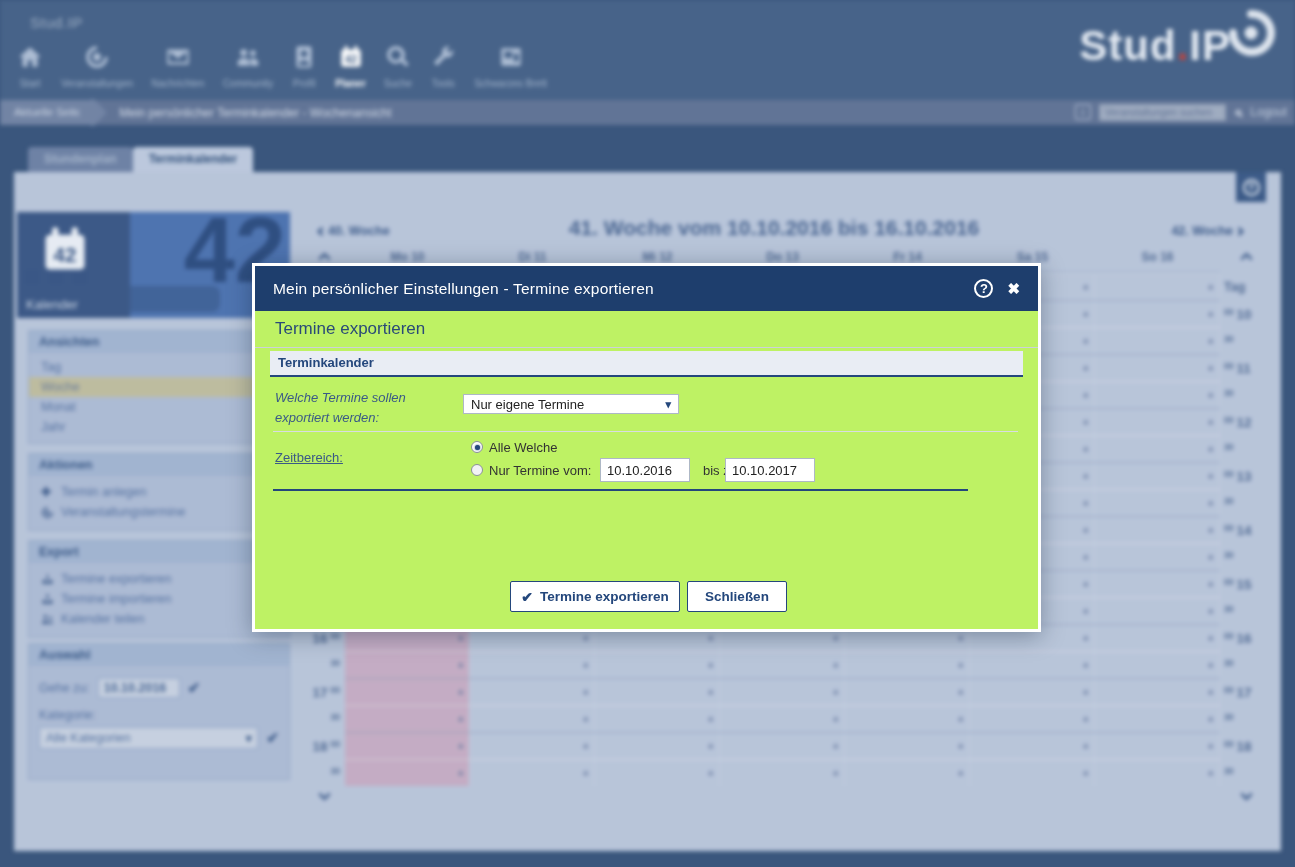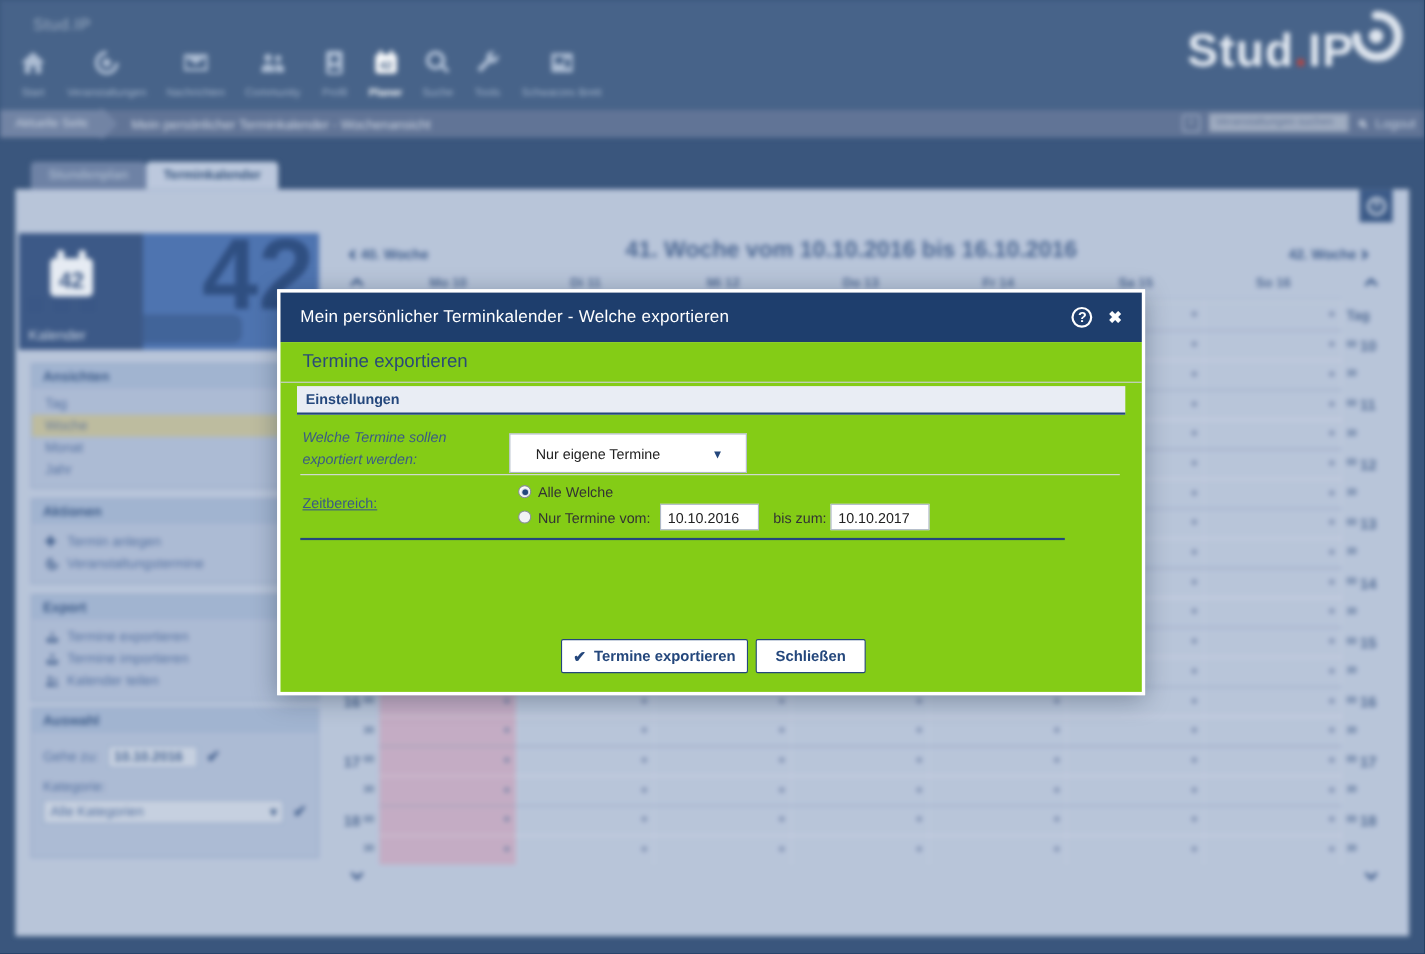--- a/index.html
+++ b/index.html
@@ -93,26 +93,26 @@
   .tl .allday{font-size:12.5px;font-weight:bold;}
   .event-pink{position:absolute;left:0;top:351px;width:124px;height:162px;background:rgba(203,152,177,.62);}
 
   
   .overlay{position:absolute;inset:0;background:rgba(203,213,229,.10);}
   .dialog{position:absolute;left:252px;top:263px;width:789px;height:369px;background:#ffffff;border:3px solid #ffffff;box-shadow:0 4px 22px rgba(10,25,50,.35);}
   .dlg-head{height:45px;background:#1e3e6d;display:flex;align-items:center;padding:0 18px;}
   .dlg-title{color:#ffffff;font-size:15.5px;letter-spacing:.2px;flex:1;}
   .dlg-help{width:19px;height:19px;border:2px solid #fff;border-radius:50%;color:#fff;font-size:13px;font-weight:bold;display:flex;align-items:center;justify-content:center;margin-right:14px;}
   .dlg-close{color:#fff;font-size:15px;font-weight:bold;}
-  .dlg-body{position:relative;height:318px;background:#84cc16;}
+  .dlg-body{position:relative;height:318px;background:#bef264;}
   .dlg-h2{position:absolute;left:20px;top:8px;font-size:17px;color:#2a4a78;}
   .dlg-h2-line{position:absolute;left:0;right:0;top:36px;border-bottom:1px solid #ccd1da;}
   .dlg-section{position:absolute;left:15px;right:15px;top:40px;height:26px;background:#e9edf4;border-bottom:2px solid #24477c;line-height:24px;padding-left:8px;font-size:13px;font-weight:bold;color:#24477c;}
   .dlg-label1{position:absolute;left:20px;top:77px;width:180px;font-size:13px;color:#3a5a86;line-height:1.55;font-style:italic;}
-  .selectbox{position:absolute;left:208px;top:83px;width:216px;height:36px;border:1px solid #aeb8c6;background:#fff;display:flex;align-items:center;justify-content:space-between;padding:0 23px;font-size:13px;color:#222;}
+  .selectbox{position:absolute;left:208px;top:83px;width:216px;height:20px;border:1px solid #aeb8c6;background:#fff;display:flex;align-items:center;justify-content:space-between;padding:0 7px;font-size:13px;color:#222;}
   .sel-chev{color:#24477c;font-size:11px;font-weight:bold;}
   .dlg-div{position:absolute;left:18px;right:20px;top:120px;border-bottom:1px solid #d8dce3;}
   .dlg-label2{position:absolute;left:20px;top:139px;font-size:13px;color:#3a5a86;text-decoration:underline;}
   .radio{position:absolute;width:12px;height:12px;border-radius:50%;border:1px solid #8a9099;background:#f2f3f5;}
   .radio.checked{background:#fff;border-color:#5e6call;}
   .radio.checked:after{content:"";position:absolute;left:2.5px;top:2.5px;width:5px;height:5px;border-radius:50%;background:#24477c;box-shadow:0 0 2px #24477c;}
   .rlabel{position:absolute;font-size:13px;color:#333;}
   .dlg-input{position:absolute;width:90px;height:24px;border:1px solid #aeb8c6;font-size:13px;color:#222;padding:0 6px;}
   .dlg-navyline{position:absolute;left:18px;top:178px;width:695px;border-bottom:2px solid #24477c;}
   .dlg-btn{position:absolute;height:31px;background:#fff;border:1px solid #24477c;border-radius:2px;color:#24477c;font-size:13.5px;font-weight:bold;display:flex;align-items:center;justify-content:center;gap:7px;}
@@ -925,44 +925,44 @@
 
       <div class="chev down" style="left:306px;top:618px;"></div>
       <div class="chev down" style="left:1228px;top:618px;"></div>
     </div>
   </div>
 
   <div class="overlay"></div>
 
   <div class="dialog">
     <div class="dlg-head">
-      <span class="dlg-title">Mein persönlicher Terminkalender - Welche exportieren</span>
+      <span class="dlg-title">Mein persönlicher Einstellungen - Termine exportieren</span>
       <span class="dlg-help">?</span>
       <span class="dlg-close">✖</span>
     </div>
     <div class="dlg-body">
       <div class="dlg-h2">Termine exportieren</div>
       <div class="dlg-h2-line"></div>
-      <div class="dlg-section">Einstellungen</div>
+      <div class="dlg-section">Terminkalender</div>
 
       <div class="dlg-label1">Welche Termine sollen exportiert werden:</div>
       <div class="selectbox">
         <span>Nur eigene Termine</span>
         <span class="sel-chev">▾</span>
       </div>
       <div class="dlg-div"></div>
 
       <div class="dlg-label2">Zeitbereich:</div>
       <div class="radio checked" style="left:216px;top:130px;"></div>
       <div class="rlabel" style="left:234px;top:129px;">Alle Welche</div>
       <div class="radio" style="left:216px;top:153px;"></div>
       <div class="rlabel" style="left:234px;top:152px;">Nur Termine vom:</div>
       <input class="dlg-input" style="left: 345px; top: 147px;" value="10.10.2016">
       <div class="rlabel" style="left:448px;top:152px;">bis zum:</div>
-      <input class="dlg-input" style="left: 500px; top: 147px;" value="10.10.2017">
+      <input class="dlg-input" style="left: 470px; top: 147px;" value="10.10.2017">
       <div class="dlg-navyline"></div>
 
       <button class="dlg-btn" style="left:255px;top:270px;width:170px;">
         <span class="btn-check">✔</span>
         <span>Termine exportieren</span>
       </button>
       <button class="dlg-btn" style="left:432px;top:270px;width:100px;">Schließen</button>
     </div>
   </div>
 </div>

